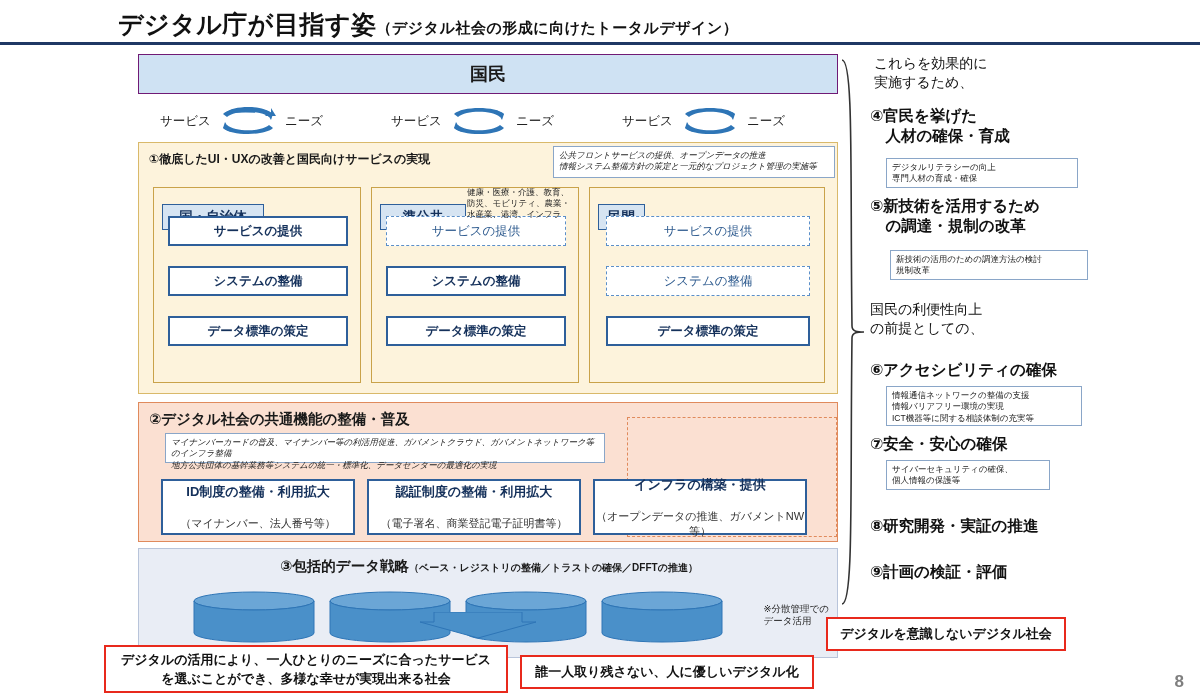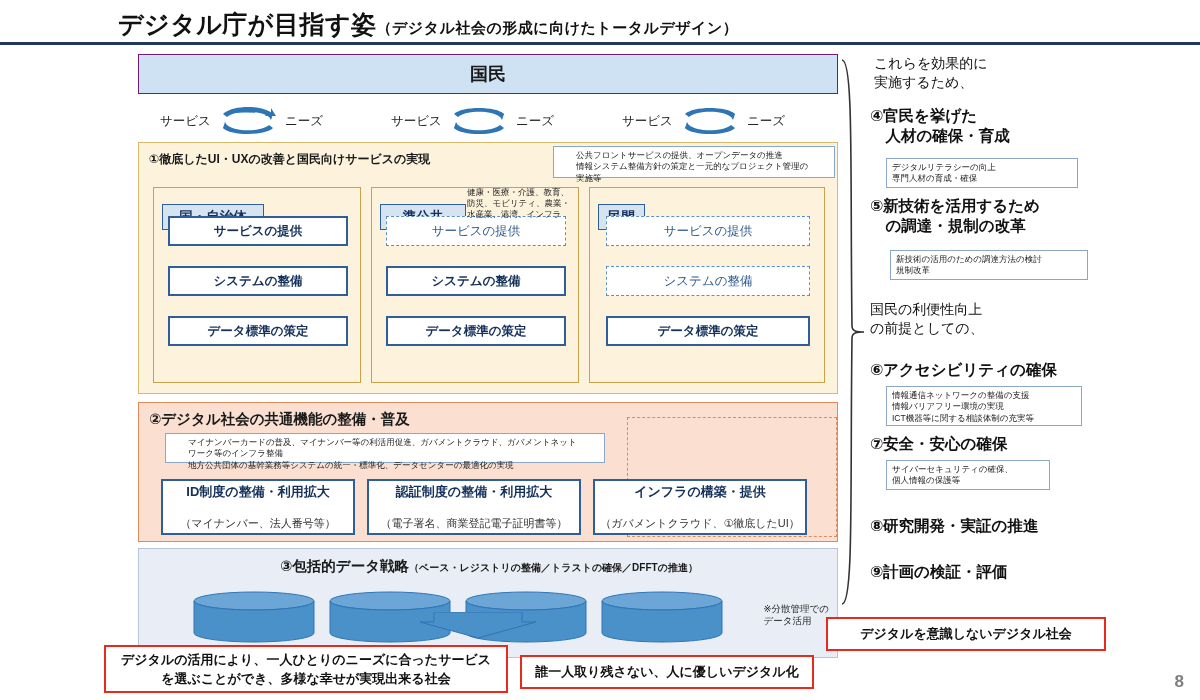--- a/index.html
+++ b/index.html
@@ -28,21 +28,21 @@
 
   .flowrow{position:absolute;left:0;top:46px;width:700px;height:42px;}
   .flowgroup{position:absolute;top:0;height:42px;display:flex;align-items:center;}
   .flowlabel{font-size:12.5px;color:#222;}
   .arrows{width:58px;height:34px;position:relative;margin:0 8px;}
   .arrows svg{display:block;}
 
   .sec1{left:0;top:88px;width:700px;height:252px;background:#fdf3dc;border:1px solid #d9b96a;}
   .sec1 .h{position:absolute;left:10px;top:8px;font-size:12px;font-weight:bold;color:#1a1a1a;}
   .notebox{position:absolute;box-sizing:border-box;border:1px solid #8aa6c8;background:#ffffff;
-    font-size:8.5px;line-height:1.35;color:#222;padding:3px 22px;}
+    font-size:8.5px;line-height:1.35;color:#222;padding:3px 5px;font-style:italic;}
   .sec1 .note1{left:414px;top:3px;width:282px;height:32px;}
 
   .colgrp{position:absolute;box-sizing:border-box;border:1px solid #c9a24a;background:#fdf3dc;}
   .coltitle{position:absolute;box-sizing:border-box;background:#d6e4f2;border:1px solid #2e5f9a;
     font-size:13.5px;font-weight:bold;color:#15315b;display:flex;align-items:center;justify-content:center;margin-top:30px;}
   .item{position:absolute;box-sizing:border-box;background:#ffffff;display:flex;align-items:center;justify-content:center;
     font-size:12.5px;font-weight:bold;color:#15315b;}
   .item.solid{border:2px solid #2e5f9a;}
   .item.dashed{border:1.5px dashed #5b8fc9;font-weight:normal;color:#2d5a8e;}
 
@@ -173,21 +173,21 @@
       <div class="cardo" style="left:22px;top:76px;width:194px;height:56px;">
         <div class="t">ID制度の整備・利用拡大</div>
         <div class="s">（マイナンバー、法人番号等）</div>
       </div>
       <div class="cardo" style="left:228px;top:76px;width:214px;height:56px;">
         <div class="t">認証制度の整備・利用拡大</div>
         <div class="s">（電子署名、商業登記電子証明書等）</div>
       </div>
       <div class="cardo" style="left:454px;top:76px;width:214px;height:56px;">
         <div class="t">インフラの構築・提供</div>
-        <div class="s">（ガバメントクラウド、①徹底したUI）</div>
+        <div class="s">（オープンデータの推進、ガバメントNW等）</div>
       </div>
     </div>
 
     <div class="box sec3">
       <div class="h"><span>③包括的データ戦略</span><span class="hsub">（ベース・レジストリの整備／トラストの確保／DFFTの推進）</span></div>
       <div class="cyl" style="left:52px;">
         <svg width="126" height="52" viewBox="0 0 126 52">
             <ellipse cx="63" cy="10" rx="60" ry="9" fill="#6ba6d6" stroke="#2e75b6"></ellipse>
             <path d="M3 10 L3 42 A60 9 0 0 0 123 42 L123 10 A60 9 0 0 1 3 10 Z" fill="#4a90c9" stroke="#2e75b6"></path>
           </svg>
@@ -249,16 +249,16 @@
     <div class="rnote" style="left:24px;top:406px;width:164px;height:30px;white-space:pre-line;">サイバーセキュリティの確保、
 個人情報の保護等</div>
 
     <div class="rhead" style="left:8px;top:462px;width:228px;">⑧研究開発・実証の推進</div>
     <div class="rhead" style="left:8px;top:508px;width:228px;">⑨計画の検証・評価</div>
   </div>
 
   <div class="redbox" style="left:104px;top:645px;width:404px;height:48px;white-space:pre-line;">デジタルの活用により、一人ひとりのニーズに合ったサービス
 を選ぶことができ、多様な幸せが実現出来る社会</div>
   <div class="redbox" style="left:520px;top:655px;width:294px;height:34px;">誰一人取り残さない、人に優しいデジタル化</div>
-  <div class="redbox" style="left:826px;top:617px;width:280px;height:34px;">デジタルを意識しないデジタル社会</div>
+  <div class="redbox" style="left:826px;top:617px;width:240px;height:34px;">デジタルを意識しないデジタル社会</div>
 
   <div class="pagenum">8</div>
 </div>
 
 </body></html>

